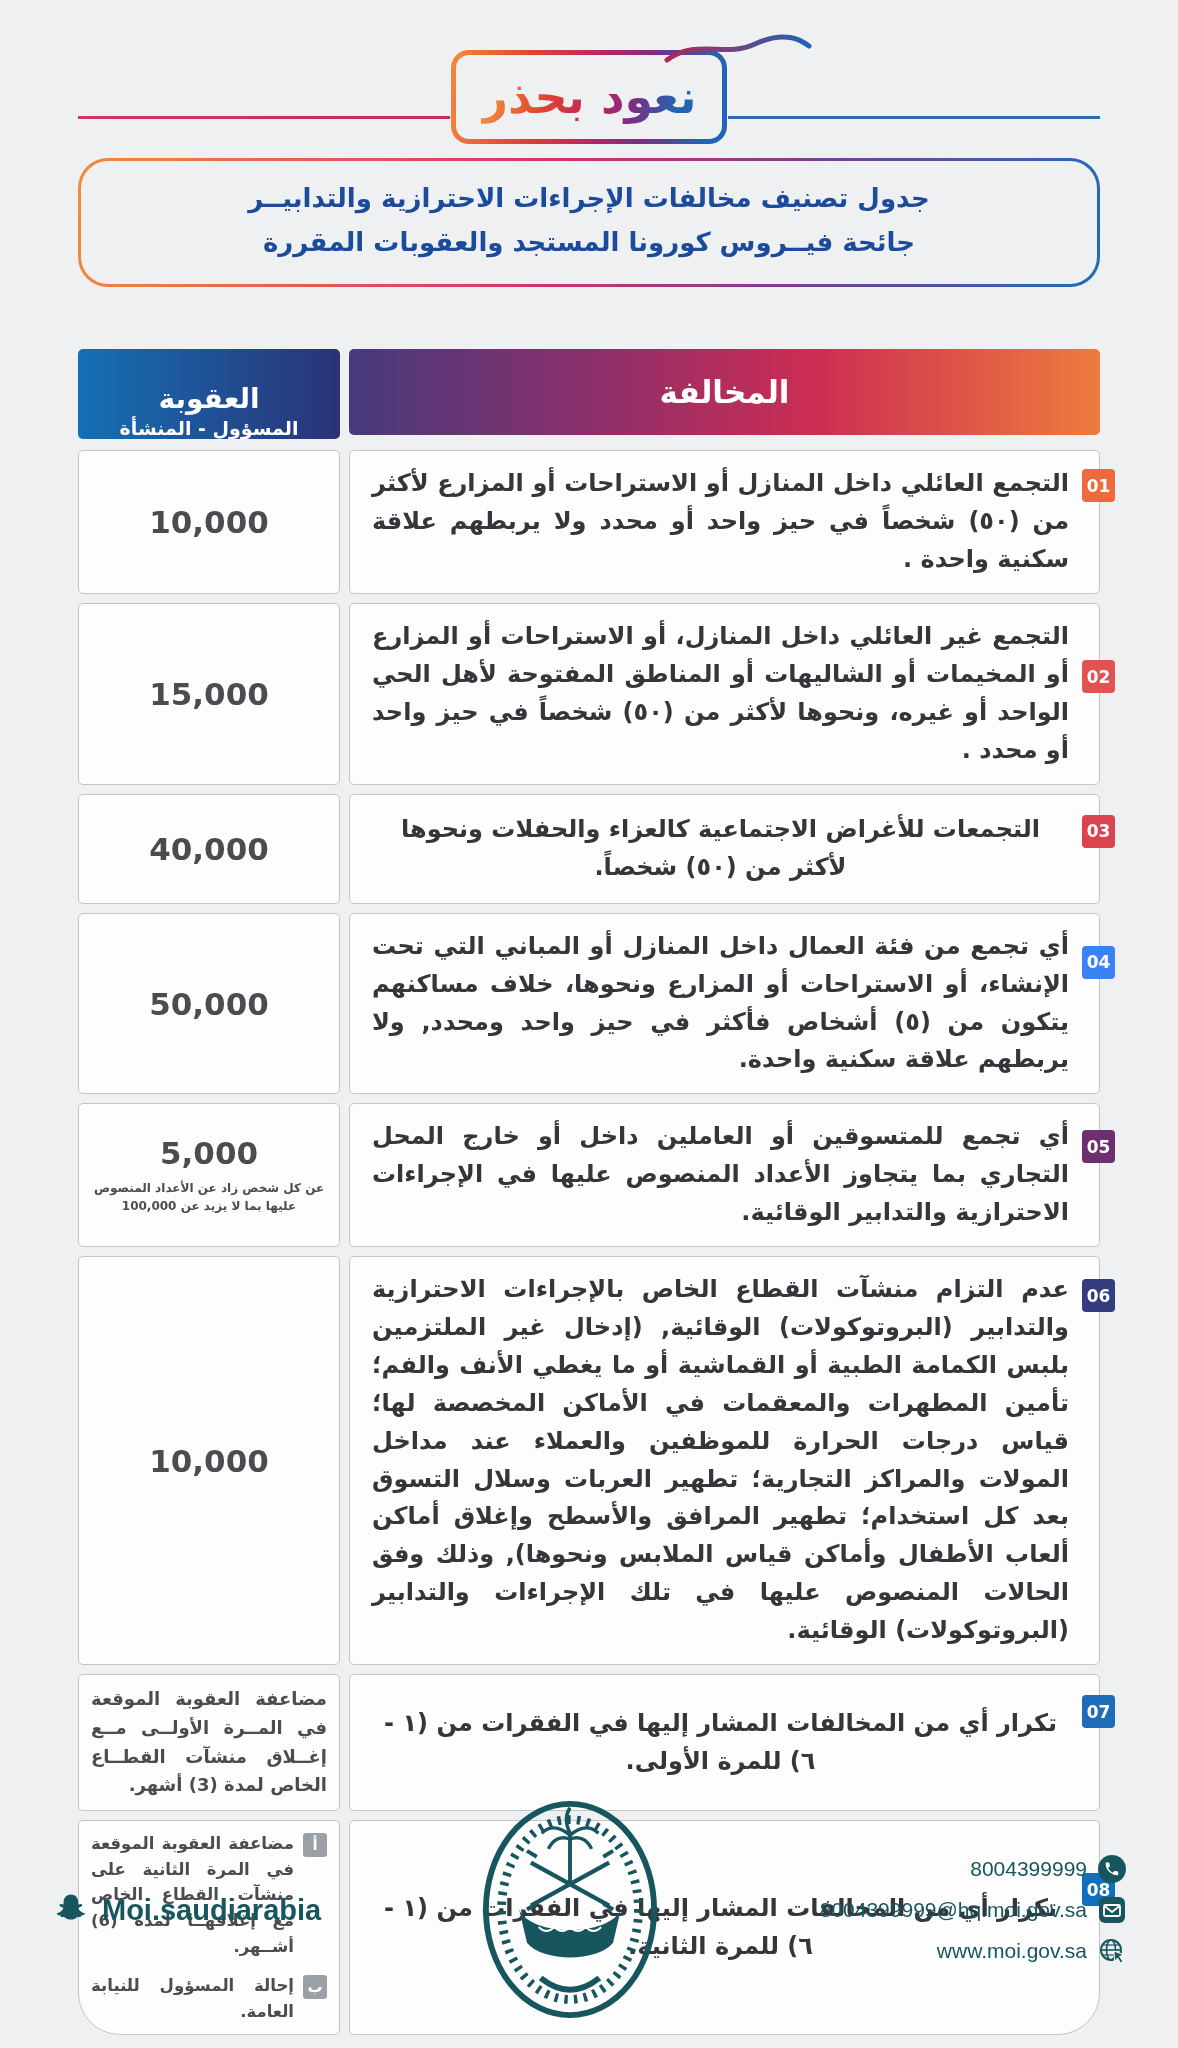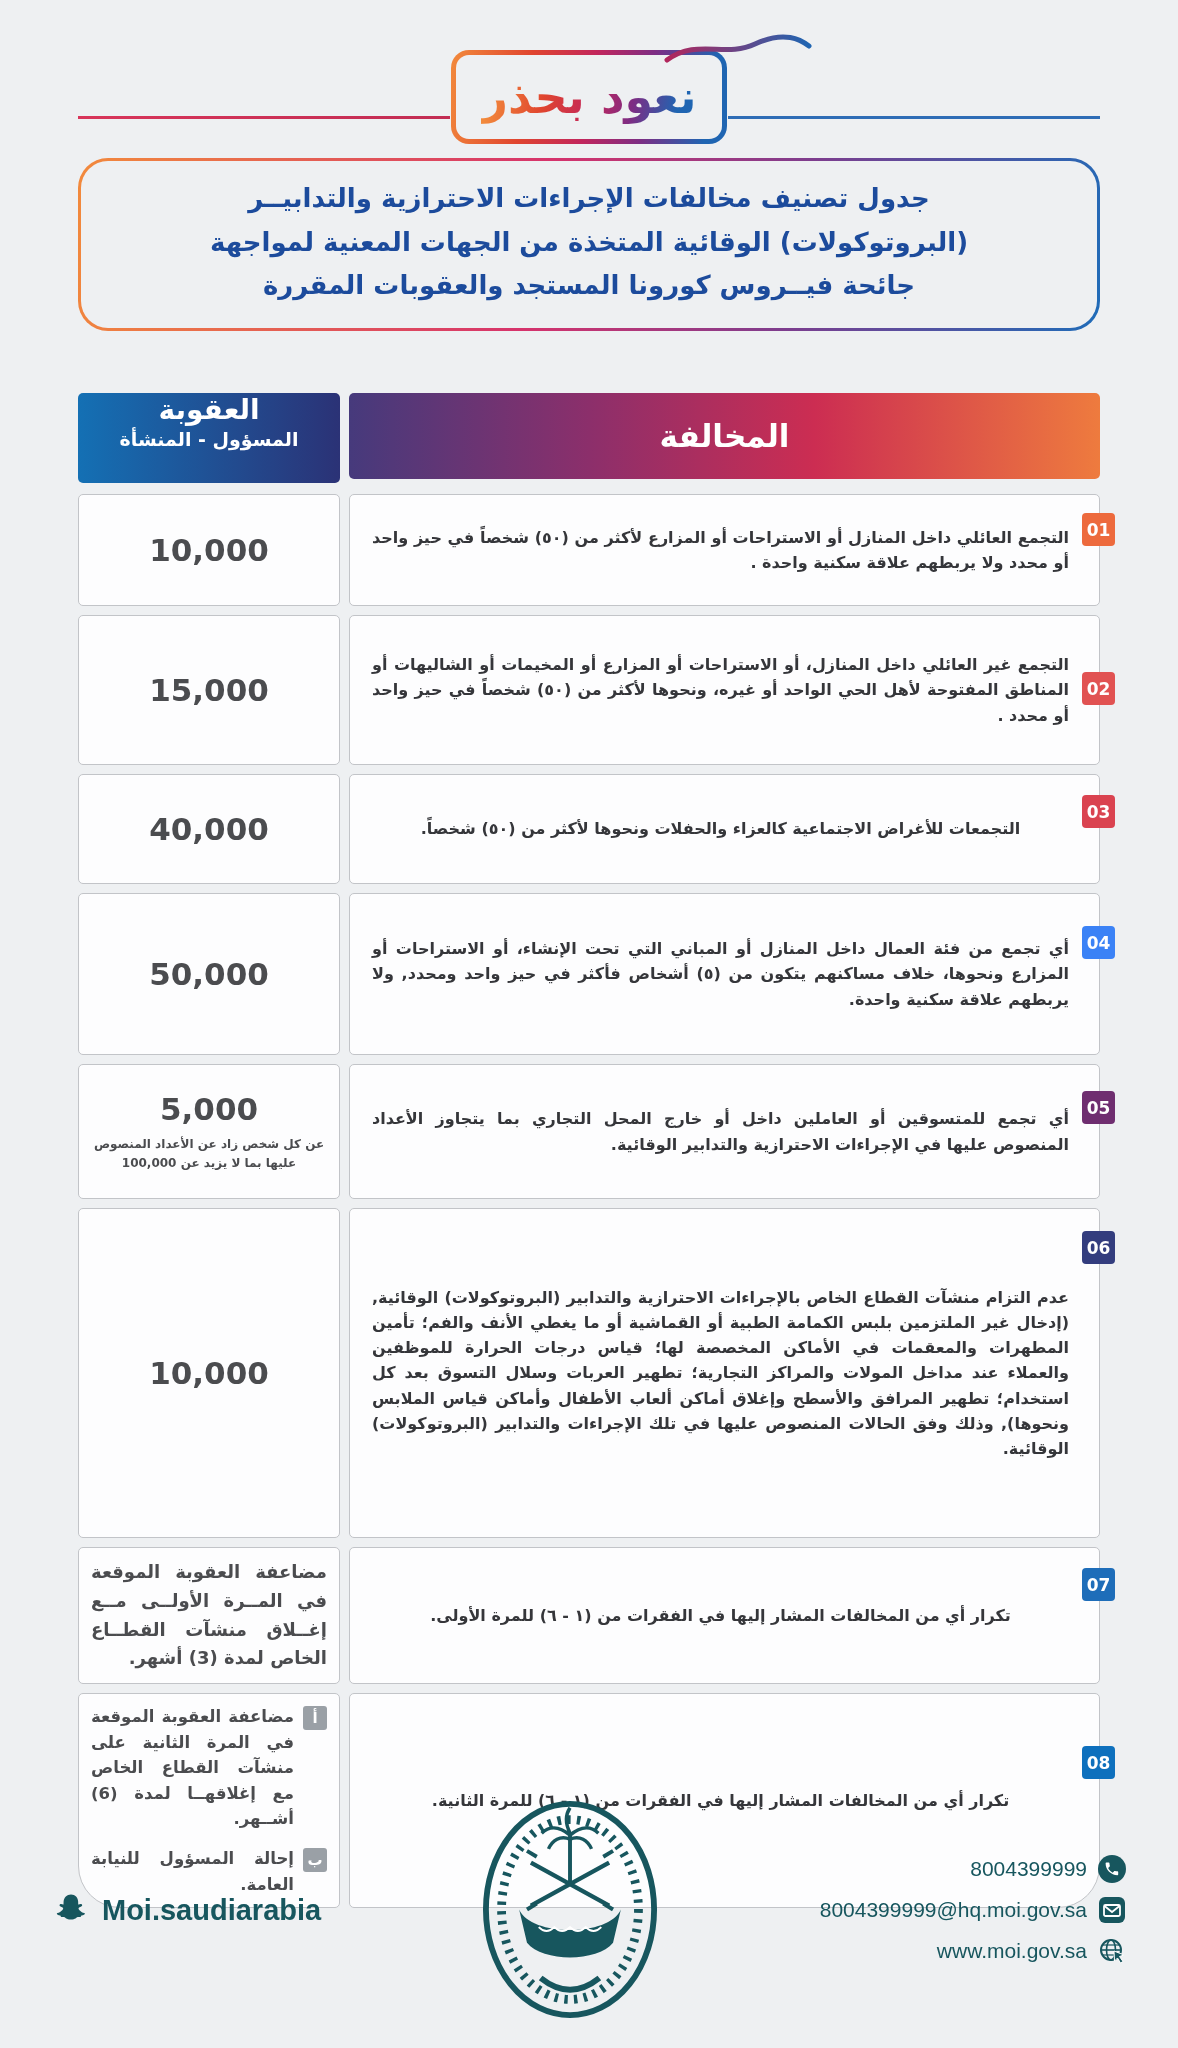--- a/index.html
+++ b/index.html
@@ -51,32 +51,32 @@
   .thead { display:flex; gap:9px; margin-bottom:11px; }
   .h-violation {
     width:751px; height:86px; border-radius:5px;
     background:linear-gradient(to left,#ee7b3e 0%,#cc2d52 38%,#8c2f6b 68%,#463a7c 100%);
     display:flex; align-items:center; justify-content:center;
     color:#fff; font-size:31px; font-weight:bold;
   }
   .h-penalty {
     width:262px; height:90px; border-radius:5px;
     background:linear-gradient(to left,#2b3276 0%,#1470b4 100%);
-    display:flex; flex-direction:column; align-items:center; justify-content:flex-start;
+    display:flex; flex-direction:column; align-items:center; justify-content:flex-end;
     color:#fff; font-weight:bold;
   }
   .h-penalty .t1 { font-size:28px; }
   .h-penalty .t2 { font-size:19px; margin-top:2px; font-weight:bold; }
 
   .row { display:flex; gap:9px; margin-bottom:9px; }
   .cell { background:#fdfdfe; border:1px solid #c2c4c8; border-radius:5px; }
   .v-cell { width:751px; position:relative; padding:14px 30px 14px 22px; display:flex; align-items:center; }
   .v-text {
     margin:0; width:100%; color:#35363a; font-weight:bold;
-    font-size:16px; line-height:1.58; text-align:justify;
+    font-size:24px; line-height:1.58; text-align:justify;
   }
   .center .v-text { text-align:center; }
   .p-cell { width:262px; display:flex; flex-direction:column; align-items:center; justify-content:center; padding:10px 12px; }
   .amount { font-size:31px; font-weight:bold; color:#4b4c4f; direction:ltr; }
   .p-note { margin-top:8px; font-size:12px; font-weight:bold; color:#4b4c4f; text-align:center; line-height:1.55; }
   .p-text { margin:0; font-size:18px; font-weight:bold; color:#4b4c4f; line-height:1.6; text-align:justify; }
   .p-items { width:100%; display:flex; flex-direction:column; gap:14px; }
   .p-item { display:flex; gap:9px; align-items:flex-start; }
   .letter-badge {
     flex:0 0 auto; width:24px; height:24px; border-radius:3px; background:#9aa0a6;
@@ -140,21 +140,20 @@
       </svg>
       <div class="logo-box-inner">
         <div class="logo-text">نعود بحذر</div>
       </div>
     </div>
   </div>
 
   <div class="title-frame">
     <div class="title-box">
       <div class="title-line">جدول تصنيف مخالفات الإجراءات الاحترازية والتدابيــر</div>
-      <div class="title-line">(البروتوكولات) الوقائية المتخذة من الجهات المعنية لمواجهة</div>
       <div class="title-line">جائحة فيــروس كورونا المستجد والعقوبات المقررة</div>
     </div>
   </div>
 
   <div class="table">
     <div class="thead">
       <div class="h-violation">المخالفة</div>
       <div class="h-penalty">
         <div class="t1">العقوبة</div>
         <div class="t2">المسؤول - المنشأة</div>

